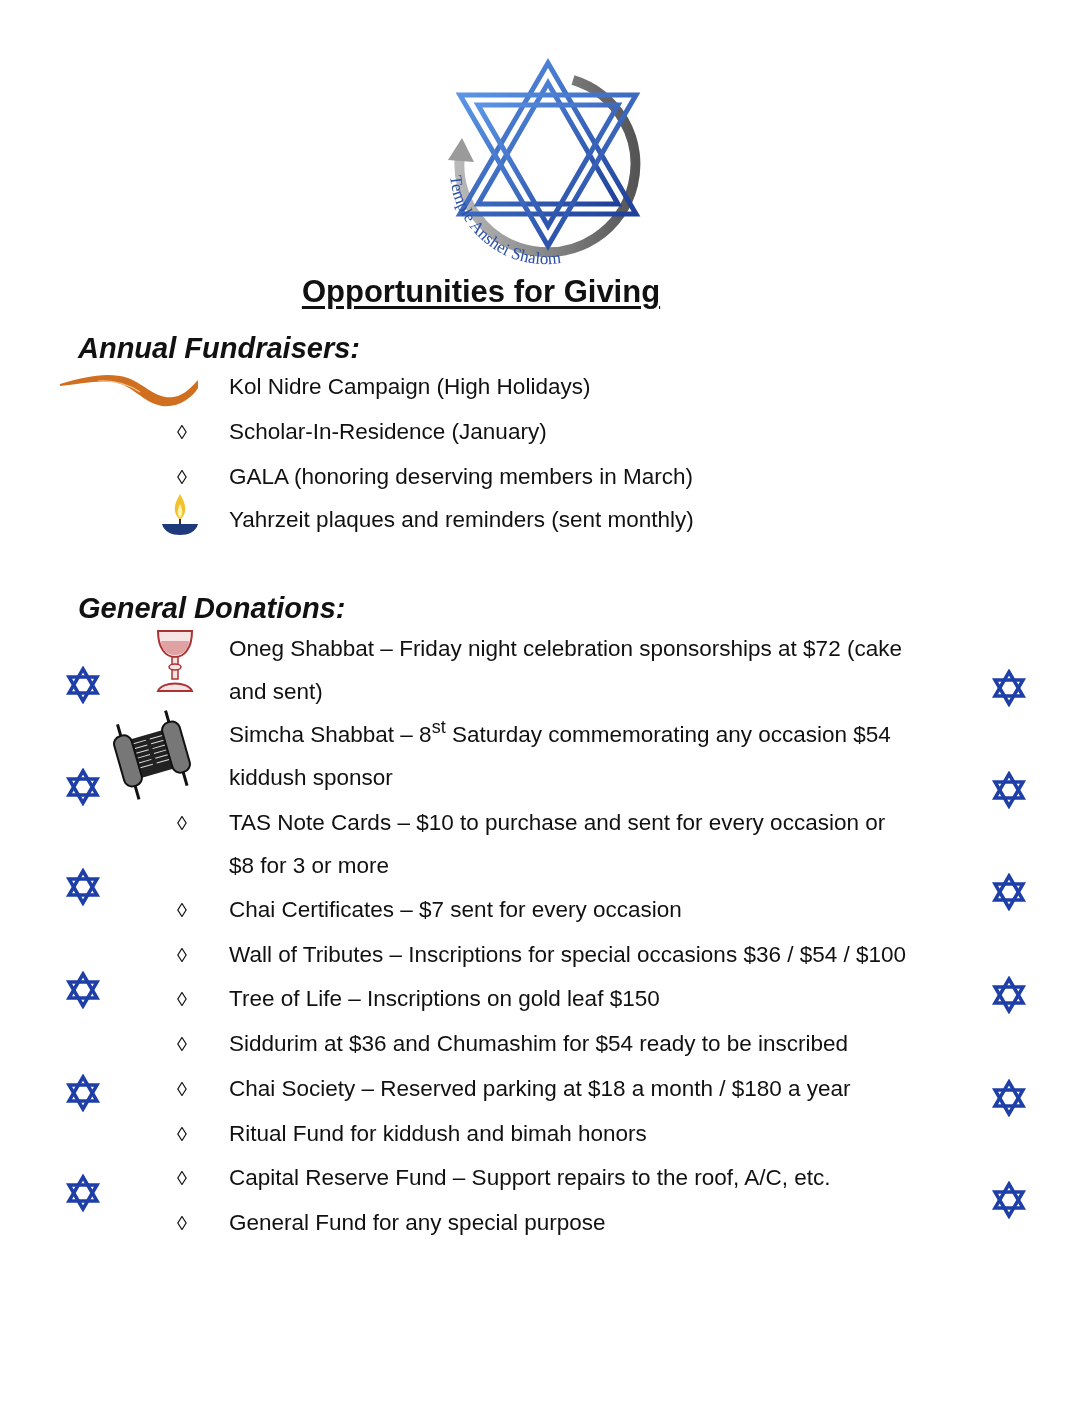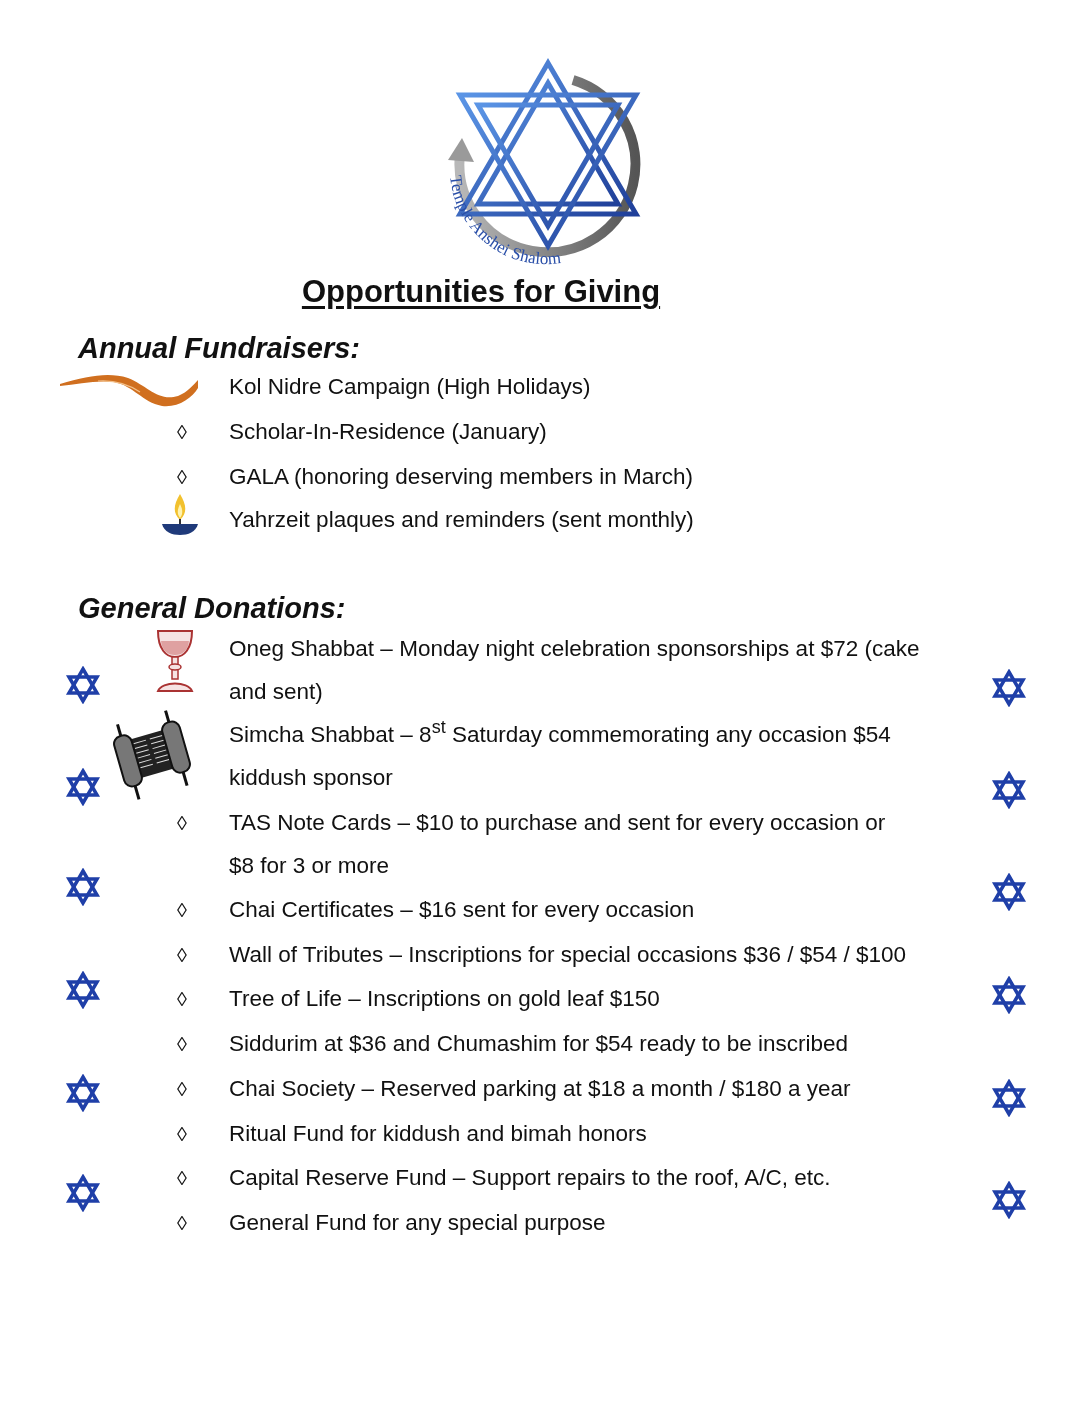--- a/index.html
+++ b/index.html
@@ -75,21 +75,21 @@
 
 <div class="section-head" style="top:592px">General Donations:</div>
 
 <svg class="icon" style="left:152px;top:627px" width="46" height="68" viewBox="0 0 46 68">
   <path d="M6 4 L 40 4 C 40 22, 32 30, 23 30 C 14 30, 6 22, 6 4 Z" fill="#f6e3e3" stroke="#a33" stroke-width="2"></path>
   <path d="M9 14 L 37 14 C 36 24, 30 28, 23 28 C 16 28, 10 24, 9 14 Z" fill="#c86060" opacity="0.5"></path>
   <rect x="20" y="30" width="6" height="22" fill="#f6e3e3" stroke="#a33" stroke-width="1.5"></rect>
   <ellipse cx="23" cy="40" rx="6" ry="3" fill="#f6e3e3" stroke="#a33" stroke-width="1.5"></ellipse>
   <path d="M6 64 C 10 54, 36 54, 40 64 Z" fill="#f6e3e3" stroke="#a33" stroke-width="2"></path>
 </svg>
-<div class="item" style="top:627px">Oneg Shabbat – Monday night celebration sponsorships at $72 (cake</div>
+<div class="item" style="top:627px">Oneg Shabbat – Friday night celebration sponsorships at $72 (cake</div>
 <div class="item" style="top:670px">and sent)</div>
 
 <svg class="icon" style="left:104px;top:708px" width="96" height="92" viewBox="0 0 96 92">
   <g transform="rotate(-16 48 46)">
     <rect x="30" y="26" width="36" height="40" fill="#222"></rect>
     <g stroke="#ddd" stroke-width="1">
       <line x1="33" y1="31" x2="46" y2="31"></line>
         <line x1="33" y1="36" x2="46" y2="36"></line>
         <line x1="33" y1="41" x2="46" y2="41"></line>
       <line x1="33" y1="46" x2="46" y2="46"></line>
@@ -111,21 +111,21 @@
   </g>
 </svg>
 <div class="item" style="top:713px"><span>Simcha Shabbat – 8</span><sup>st</sup><span> Saturday commemorating any occasion $54</span></div>
 <div class="item" style="top:756px">kiddush sponsor</div>
 
 <div class="bullet" style="top:812px">◊</div>
 <div class="item" style="top:801px">TAS Note Cards – $10 to purchase and sent for every occasion or</div>
 <div class="item" style="top:844px">$8 for 3 or more</div>
 
 <div class="bullet" style="top:899px">◊</div>
-<div class="item" style="top:888px">Chai Certificates – $16 sent for every occasion</div>
+<div class="item" style="top:888px">Chai Certificates – $7 sent for every occasion</div>
 
 <div class="bullet" style="top:944px">◊</div>
 <div class="item" style="top:933px">Wall of Tributes – Inscriptions for special occasions $36 / $54 / $100</div>
 
 <div class="bullet" style="top:988px">◊</div>
 <div class="item" style="top:977px">Tree of Life – Inscriptions on gold leaf $150</div>
 
 <div class="bullet" style="top:1033px">◊</div>
 <div class="item" style="top:1022px">Siddurim at $36 and Chumashim for $54 ready to be inscribed</div>
 

